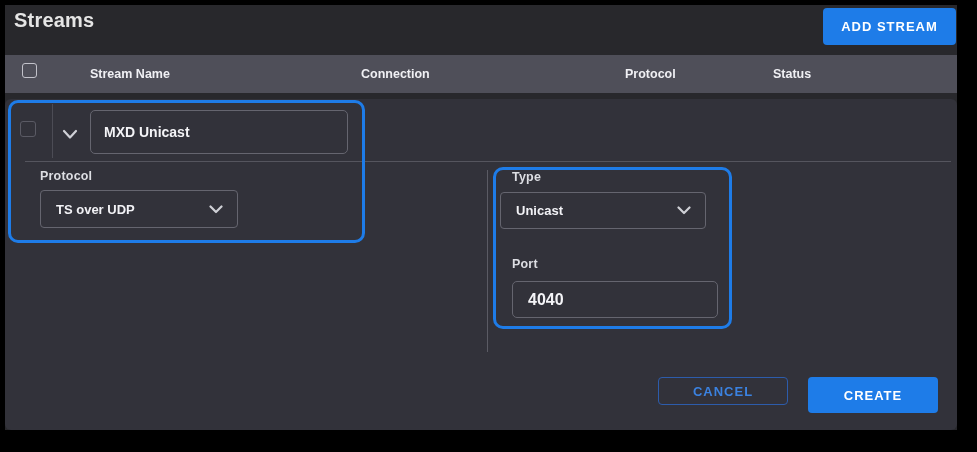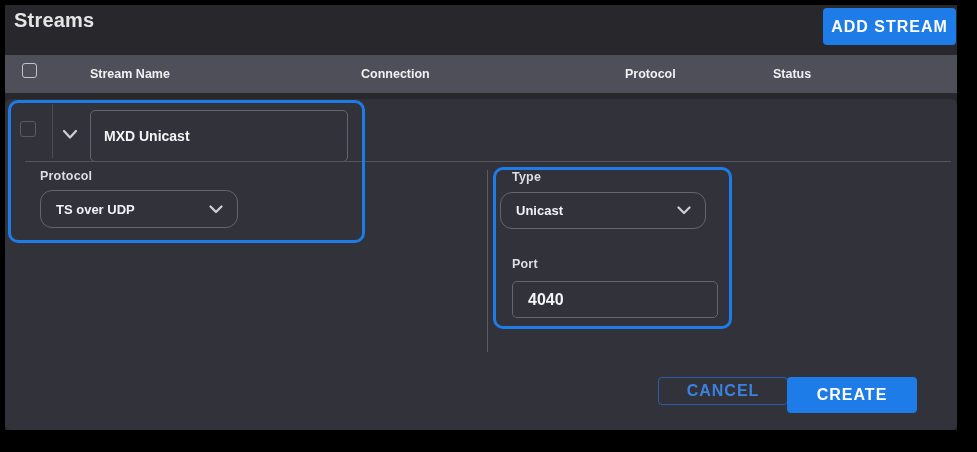--- a/index.html
+++ b/index.html
@@ -28,41 +28,41 @@
     font-weight: bold;
     color: #e5e5e5;
     letter-spacing: 0.2px;
   }
 
   .btn {
     position: absolute;
     display: flex;
     align-items: center;
     justify-content: center;
-    font-size: 16px;
+    font-size: 13px;
     font-weight: bold;
     letter-spacing: 1px;
     border-radius: 4px;
     cursor: pointer;
     user-select: none;
   }
   .btn-primary {
     background: #1e7ce8;
     color: #ffffff;
     border: none;
   }
   .btn-outline {
     background: transparent;
     color: #3b82e0;
     border: 1.5px solid #2d5cab;
   }
 
   .add-stream-btn { left: 823px; top: 8px; width: 133px; height: 37px; }
   .cancel-btn     { left: 658px; top: 377px; width: 130px; height: 28px; }
-  .create-btn     { left: 787px; top: 377px; width: 130px; height: 36px; }
+  .create-btn     { left: 808px; top: 377px; width: 130px; height: 36px; }
 
   .table-header {
     position: absolute;
     left: 5px; top: 55px;
     width: 952px; height: 38px;
     background: #4f4f59;
   }
   .th-label {
     position: absolute;
     top: 0;
@@ -139,21 +139,21 @@
     background: transparent;
     border: 1px solid #65656f;
     border-radius: 5px;
     color: #f4f4f7;
     font-family: "Liberation Sans", sans-serif;
     font-weight: bold;
     outline: none;
   }
   .stream-name-input {
     left: 90px; top: 110px;
-    width: 258px; height: 52px;
+    width: 258px; height: 44px;
     font-size: 14px;
     padding-left: 13px;
   }
   .port-input {
     left: 512px; top: 281px;
     width: 206px; height: 37px;
     font-size: 16px;
     padding-left: 15px;
   }
 
@@ -167,21 +167,21 @@
   .protocol-label { left: 40px;  top: 169px; }
   .type-label     { left: 512px; top: 170px; }
   .port-label     { left: 512px; top: 257px; }
 
   .select-box {
     position: absolute;
     display: flex;
     align-items: center;
     justify-content: space-between;
     border: 1px solid #65656f;
-    border-radius: 12px;
+    border-radius: 4px;
     background: transparent;
     color: #f2f2f6;
     font-size: 13px;
     font-weight: bold;
     padding: 0 14px 0 15px;
     cursor: pointer;
     user-select: none;
   }
   .protocol-select { left: 40px;  top: 190px; width: 198px; height: 38px; }
   .type-select     { left: 500px; top: 192px; width: 206px; height: 37px; }

